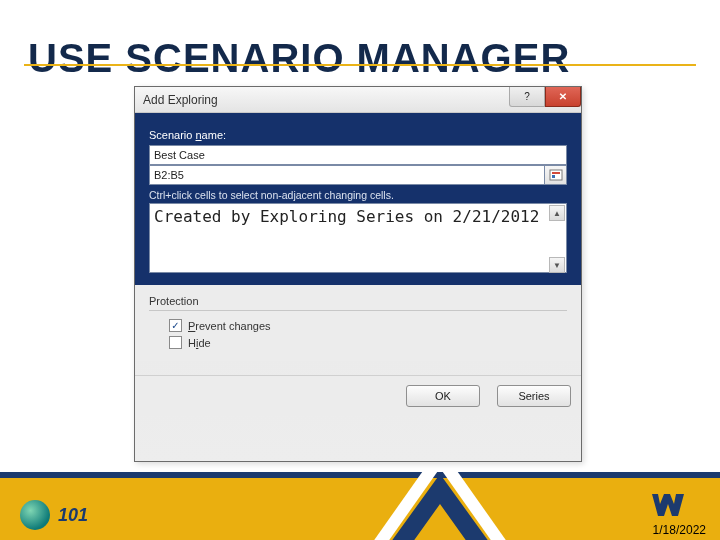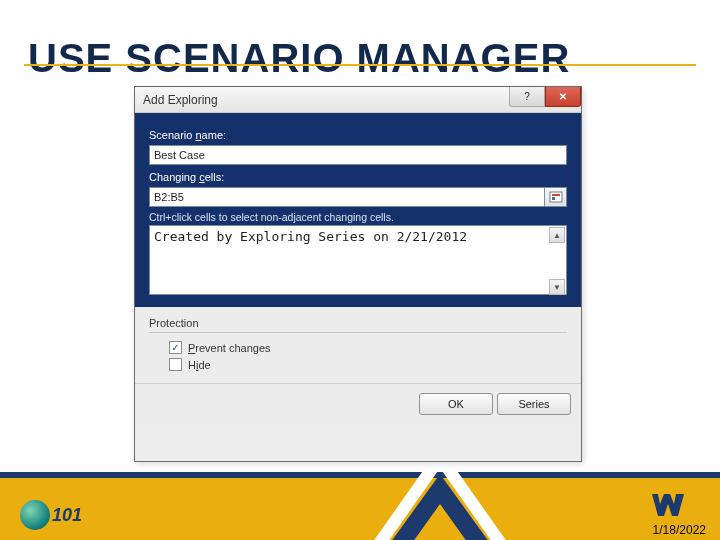--- a/index.html
+++ b/index.html
@@ -99,21 +99,21 @@
   .textarea-wrap {
     position: relative;
   }
   .textarea {
     width: 100%;
     height: 70px;
     border: 1px solid #7a8aa6;
     background: #fff;
     color:#222;
     padding: 3px 4px;
-    font-size: 13px;
+    font-size: 16px;
     resize: none;
   }
   .ta-arrows {
     position:absolute; right:2px; top:2px; bottom:2px;
     width:16px; display:flex; flex-direction:column; justify-content:space-between;
   }
   .ta-arrow {
     width:16px; height:16px;
     background: linear-gradient(#f5f5f5,#dcdcdc);
     border:1px solid #b8b8b8;
@@ -137,21 +137,22 @@
   }
   .check-label { font-size:11px; color:#333; }
   .check-label .ul { text-decoration: underline; }
 
   .button-bar {
     background:#ececec;
     border-top:1px solid #d0d0d0;
     height:40px;
     display:flex; justify-content:flex-end; align-items:center;
     padding: 0 10px;
-    gap:4px;
+    gap:17px;
+    margin-top:14px;
   }
   .dlg-btn {
     min-width:74px; height:22px;
     border:1px solid #8f8f8f; border-radius:3px;
     background: linear-gradient(#fdfdfd,#e2e2e2);
     font-size:11px; display:flex; align-items:center; justify-content:center;
     cursor:pointer;
   }
 
   .footer-band {
@@ -162,21 +163,21 @@
   .footer-band::before {
     content:""; position:absolute; left:0; top:0; width:100%; height:6px;
     background:#1c3a6e;
   }
   .chevron {
     position:absolute; bottom:-6px; left:370px;
     width:140px; height:90px;
   }
   .logo-101 {
     position:absolute; left:20px; bottom:10px;
-    display:flex; align-items:center; gap:2px;
+    display:flex; align-items:center; gap:8px;
   }
   .logo-circ {
     width:30px; height:30px; border-radius:50%;
     background: radial-gradient(circle at 35% 35%, #7fd6b3, #0d7a78 70%);
   }
   .logo-101 span { font-size:18px; font-style:italic; color:#1a3a6e; font-weight:bold; }
   .wv-logo {
     position:absolute; right:34px; bottom:22px;
     width:36px; height:28px;
   }
@@ -197,21 +198,20 @@
     <div class="winbtns">
       <div class="winbtn help-btn">?</div>
       <div class="winbtn close-btn">✕</div>
     </div>
   </div>
 
   <div class="dialog-body">
     <div class="field-label">Scenario <span class="ul">n</span>ame:</div>
     <input class="text-input" value="Best Case" style="">
 
-    <div class="field-label">Changing <span class="ul">c</span>ells:</div>
     <div class="cells-row">
       <input class="text-input" value="B2:B5" style="">
       <div class="picker-btn">
         <svg width="14" height="12" viewBox="0 0 14 12">
           <rect x="1" y="1" width="12" height="10" fill="#fff" stroke="#7a7a7a"></rect>
           <rect x="3" y="3" width="8" height="2" fill="#d34a3a"></rect>
           <rect x="3" y="6" width="3" height="3" fill="#3b6fb3"></rect>
         </svg>
       </div>
     </div>

